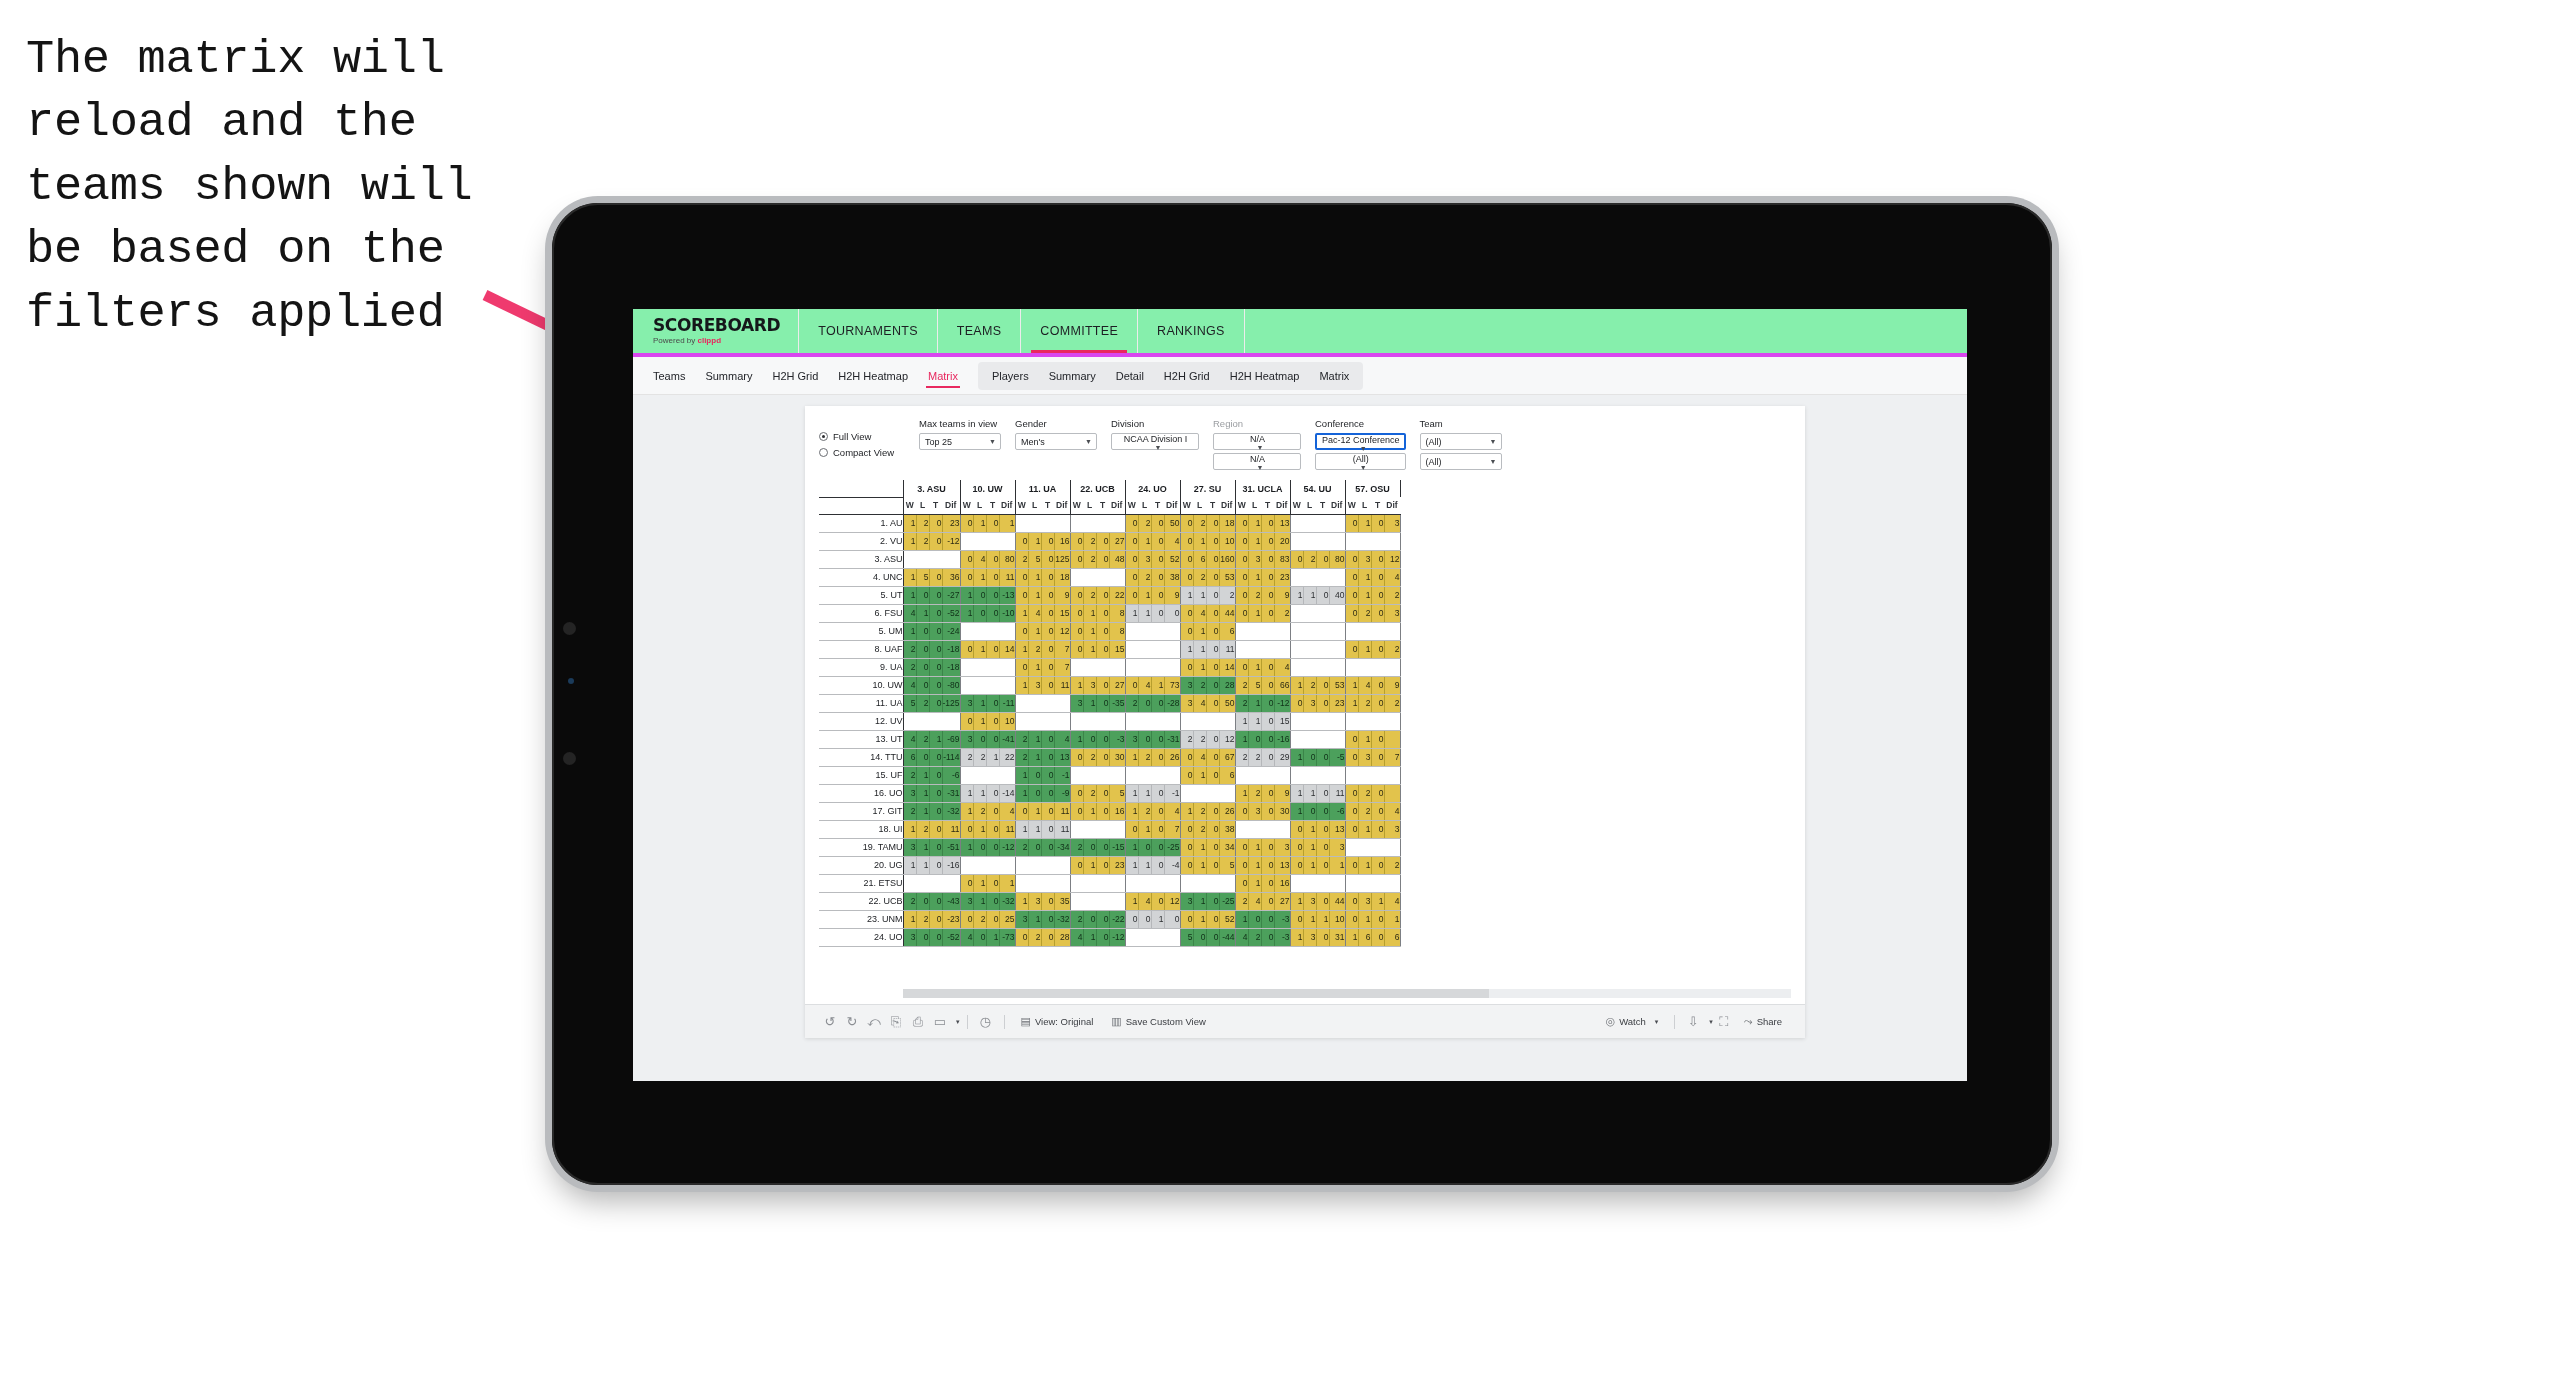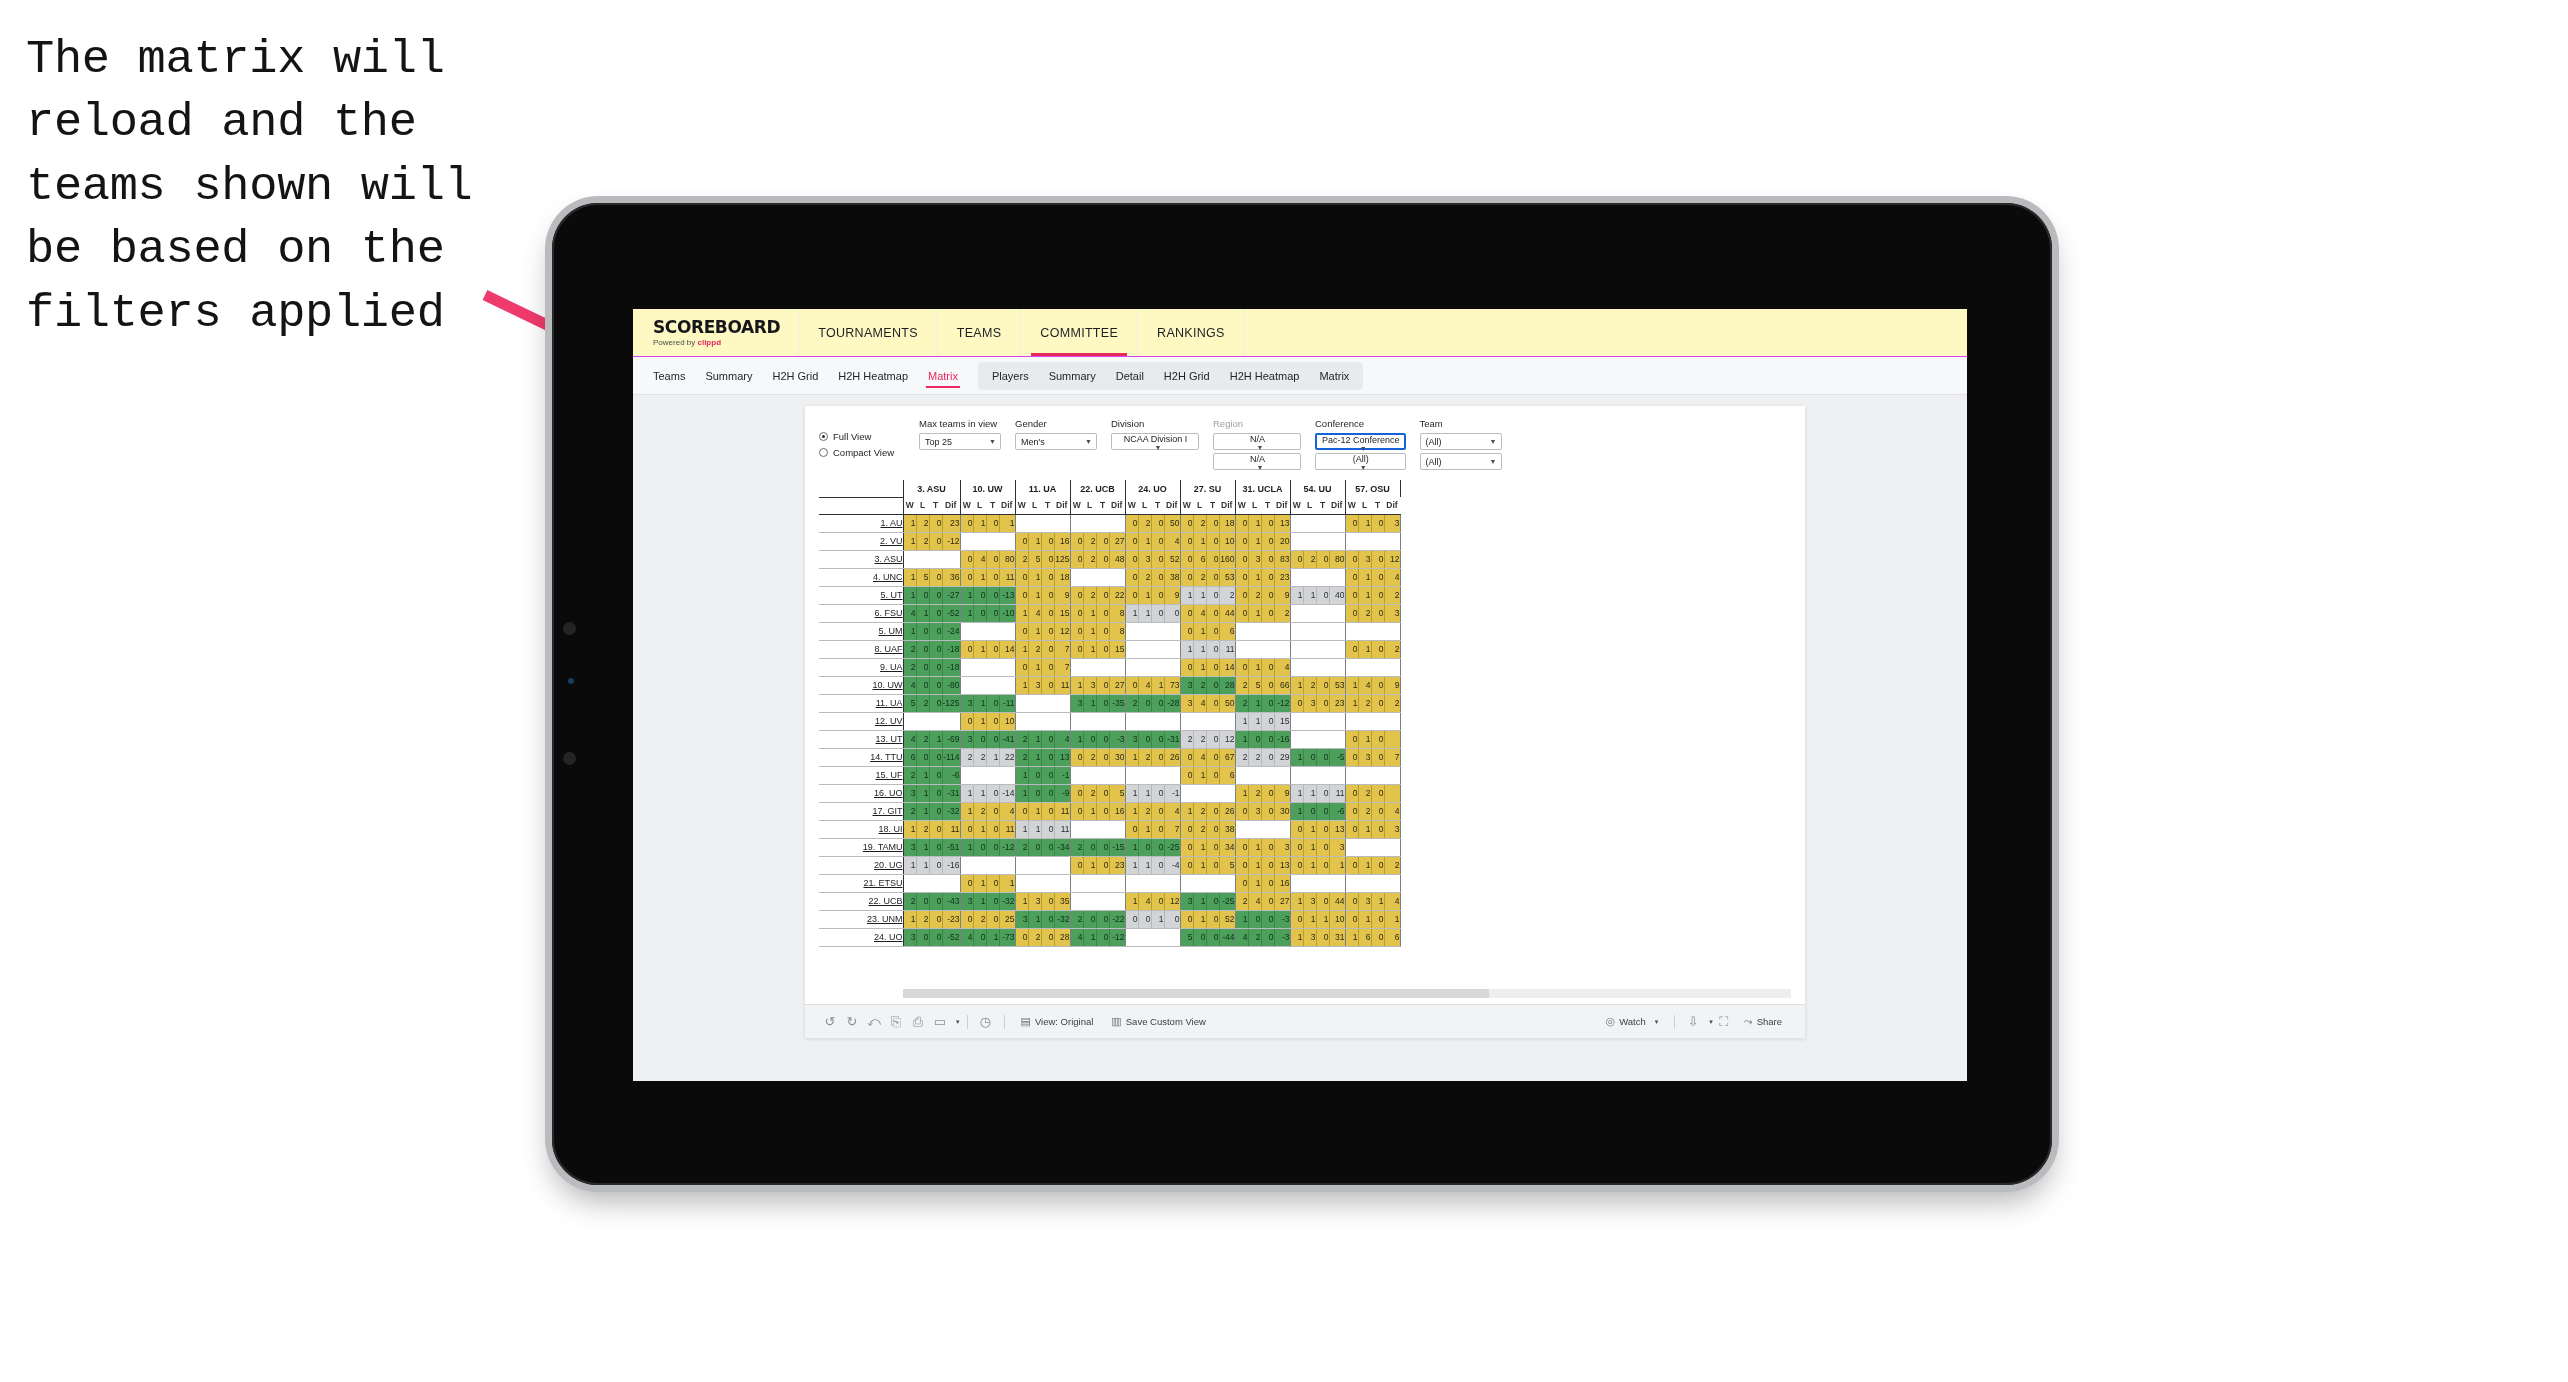--- a/index.html
+++ b/index.html
@@ -52,23 +52,23 @@
   .viewport {
     position:absolute;
     left:633px; top:309px;
     width:1334px; height:772px;
     background:#eef0f2;
     overflow:hidden;
   }
 
   
   .topnav {
-    height:48px; background:#fef9c3;
+    height:48px; background:#86efac;
     display:flex; align-items:stretch;
-    border-bottom:1px solid #d946ef;
+    border-bottom:4px solid #d946ef;
   }
   .brand {
     display:flex; flex-direction:column; justify-content:center;
     padding:0 18px 0 20px; min-width:148px;
     border-right:1px solid #ececec;
   }
   .brand-name{
     font-family:"DejaVu Sans", sans-serif;
     font-weight:bold; font-size:17px; letter-spacing:-0.4px;
     color:#15171a; line-height:1;
@@ -147,21 +147,20 @@
   
   .matrix-wrap{ flex:1; padding:2px 14px 0 14px; overflow:hidden; position:relative;}
   table.matrix{ border-collapse:collapse; font-size:8.5px; color:#1a1c20; table-layout:fixed;}
   table.matrix th, table.matrix td{ padding:0; }
 
   .rowlabel{
     width:84px; text-align:right; padding-right:5px;
     font-size:9px; color:#1b1d21; white-space:nowrap;
     border-bottom:1px solid #b9bbbe; background:#fff;
     height:17px;
-    text-decoration:underline;
   }
   .corner{ border-bottom:1px solid #2e3034; background:#fff; }
   .grp-head{
     text-align:center; font-size:9px; color:#1b1d21;
     border-left:1px solid #2e3034; background:#fff;
     height:17px; white-space:nowrap;
   }
   .grp-head.last{ border-right:1px solid #2e3034; }
   .sub-head{
     text-align:center; font-size:8.5px; color:#33363b;

